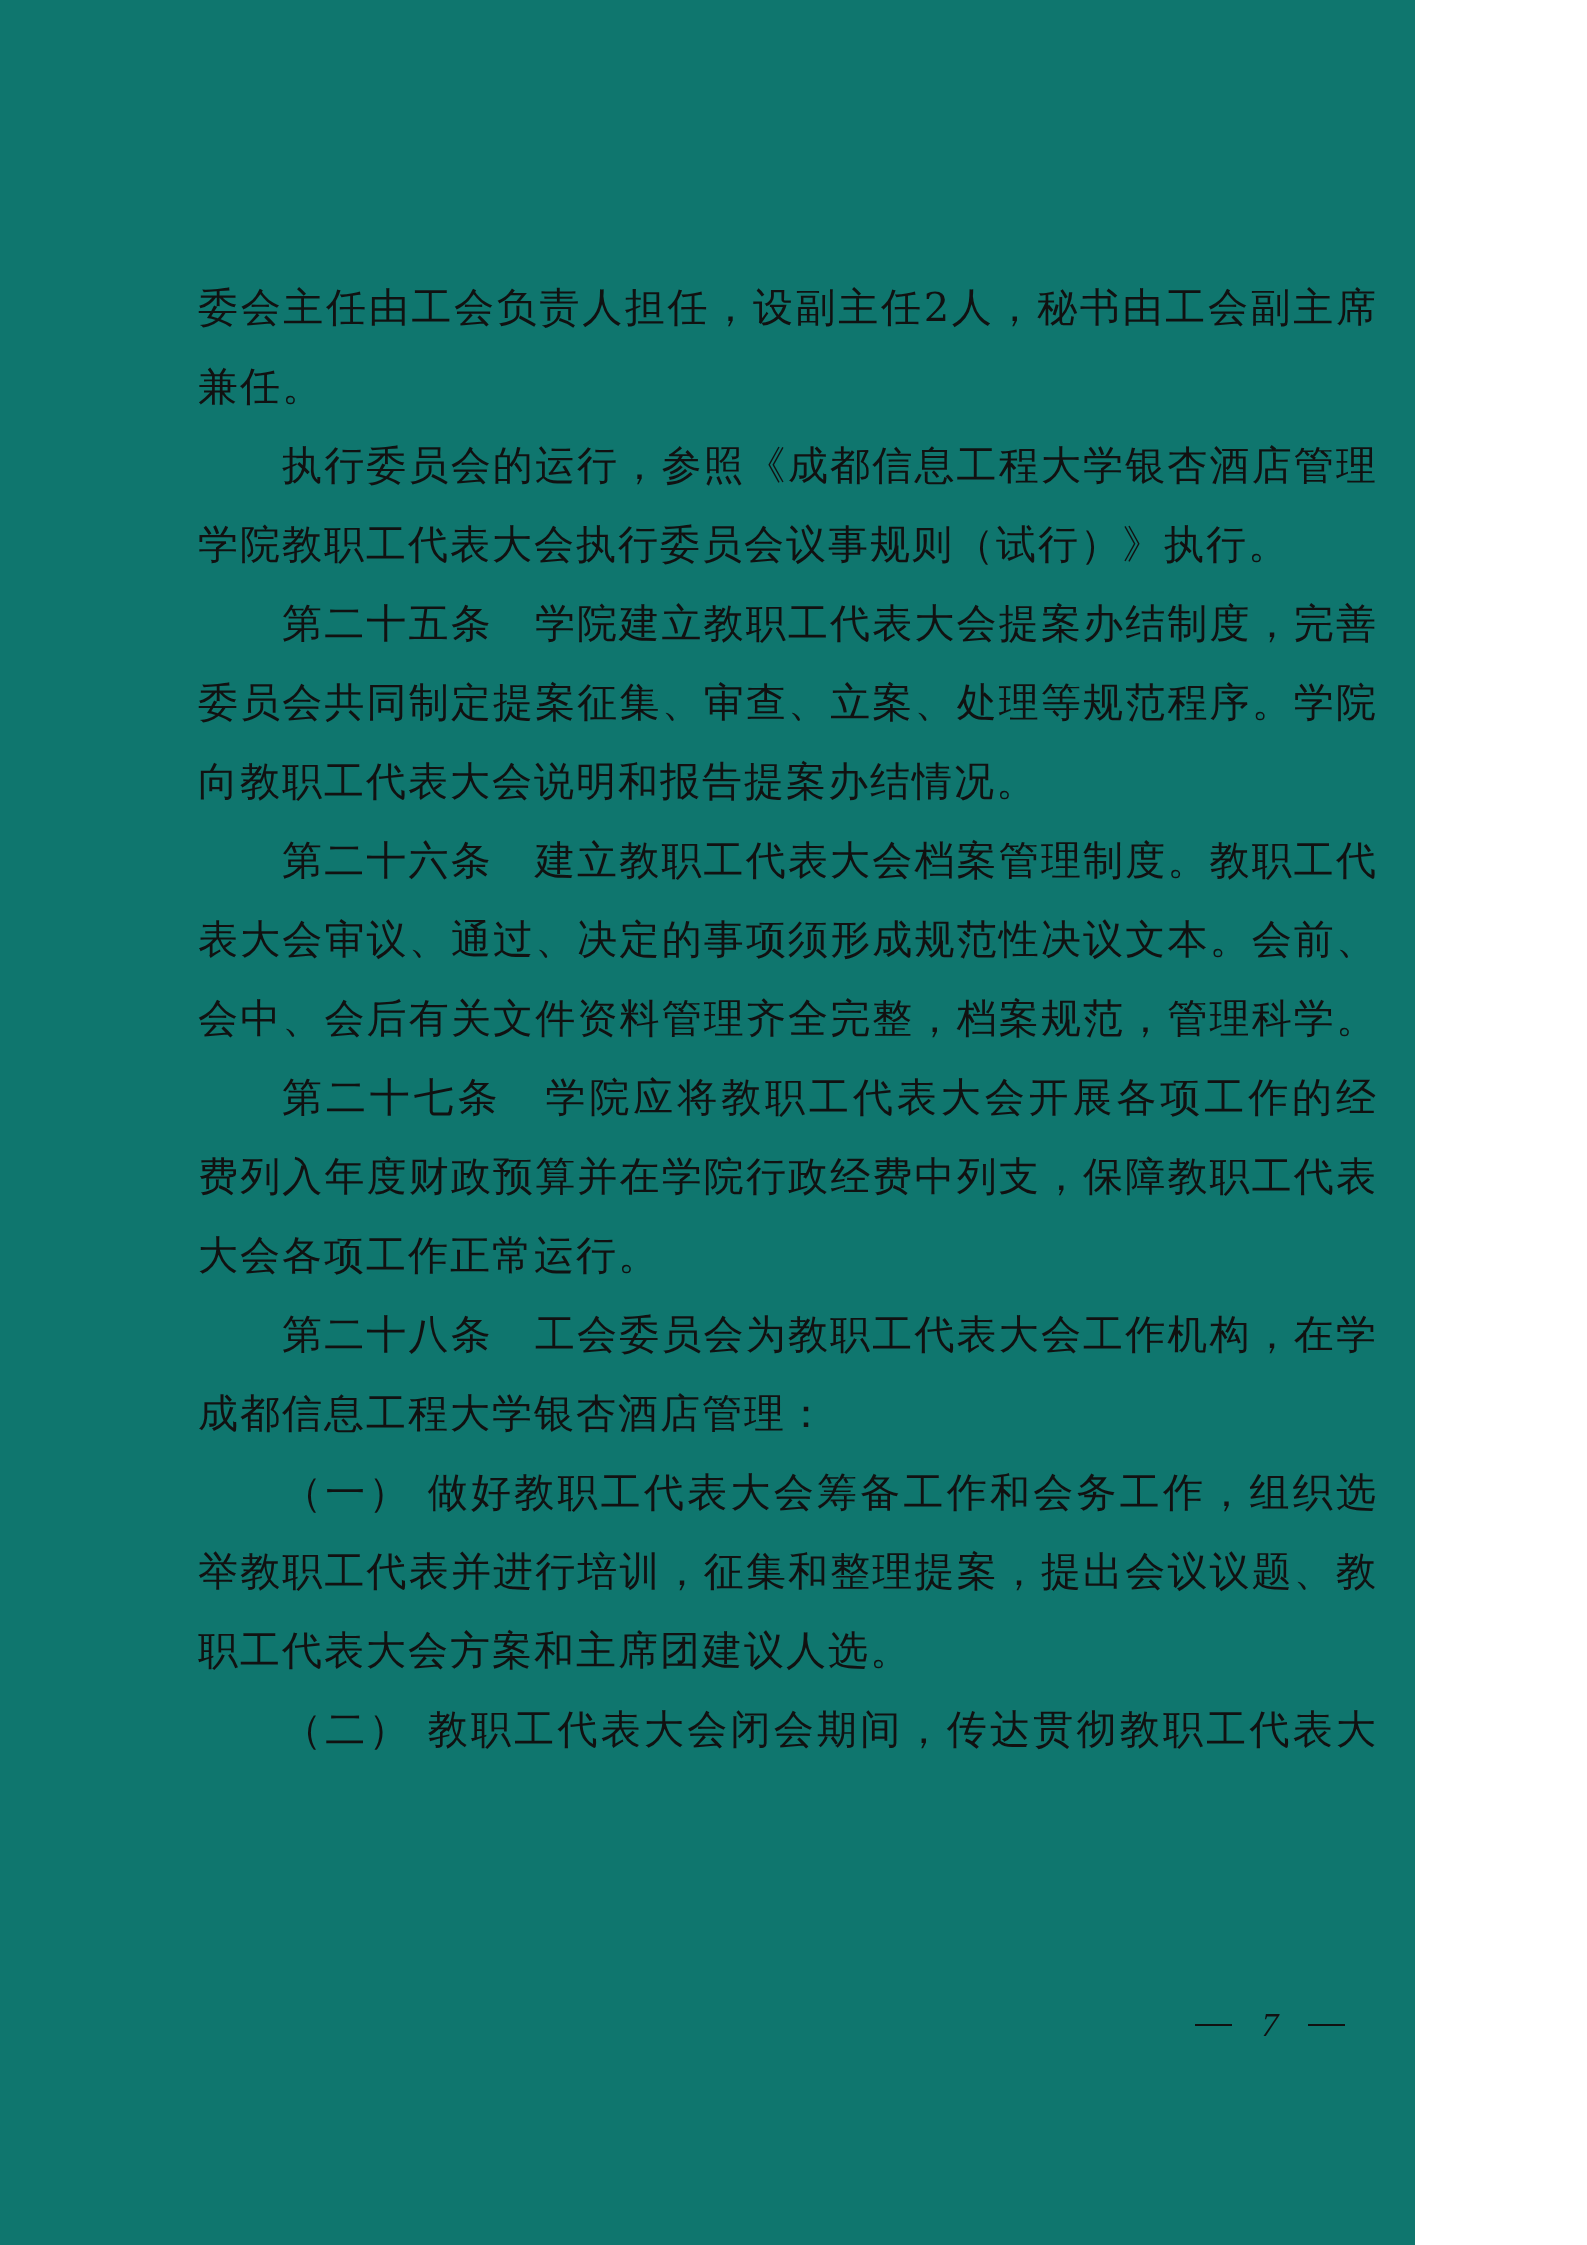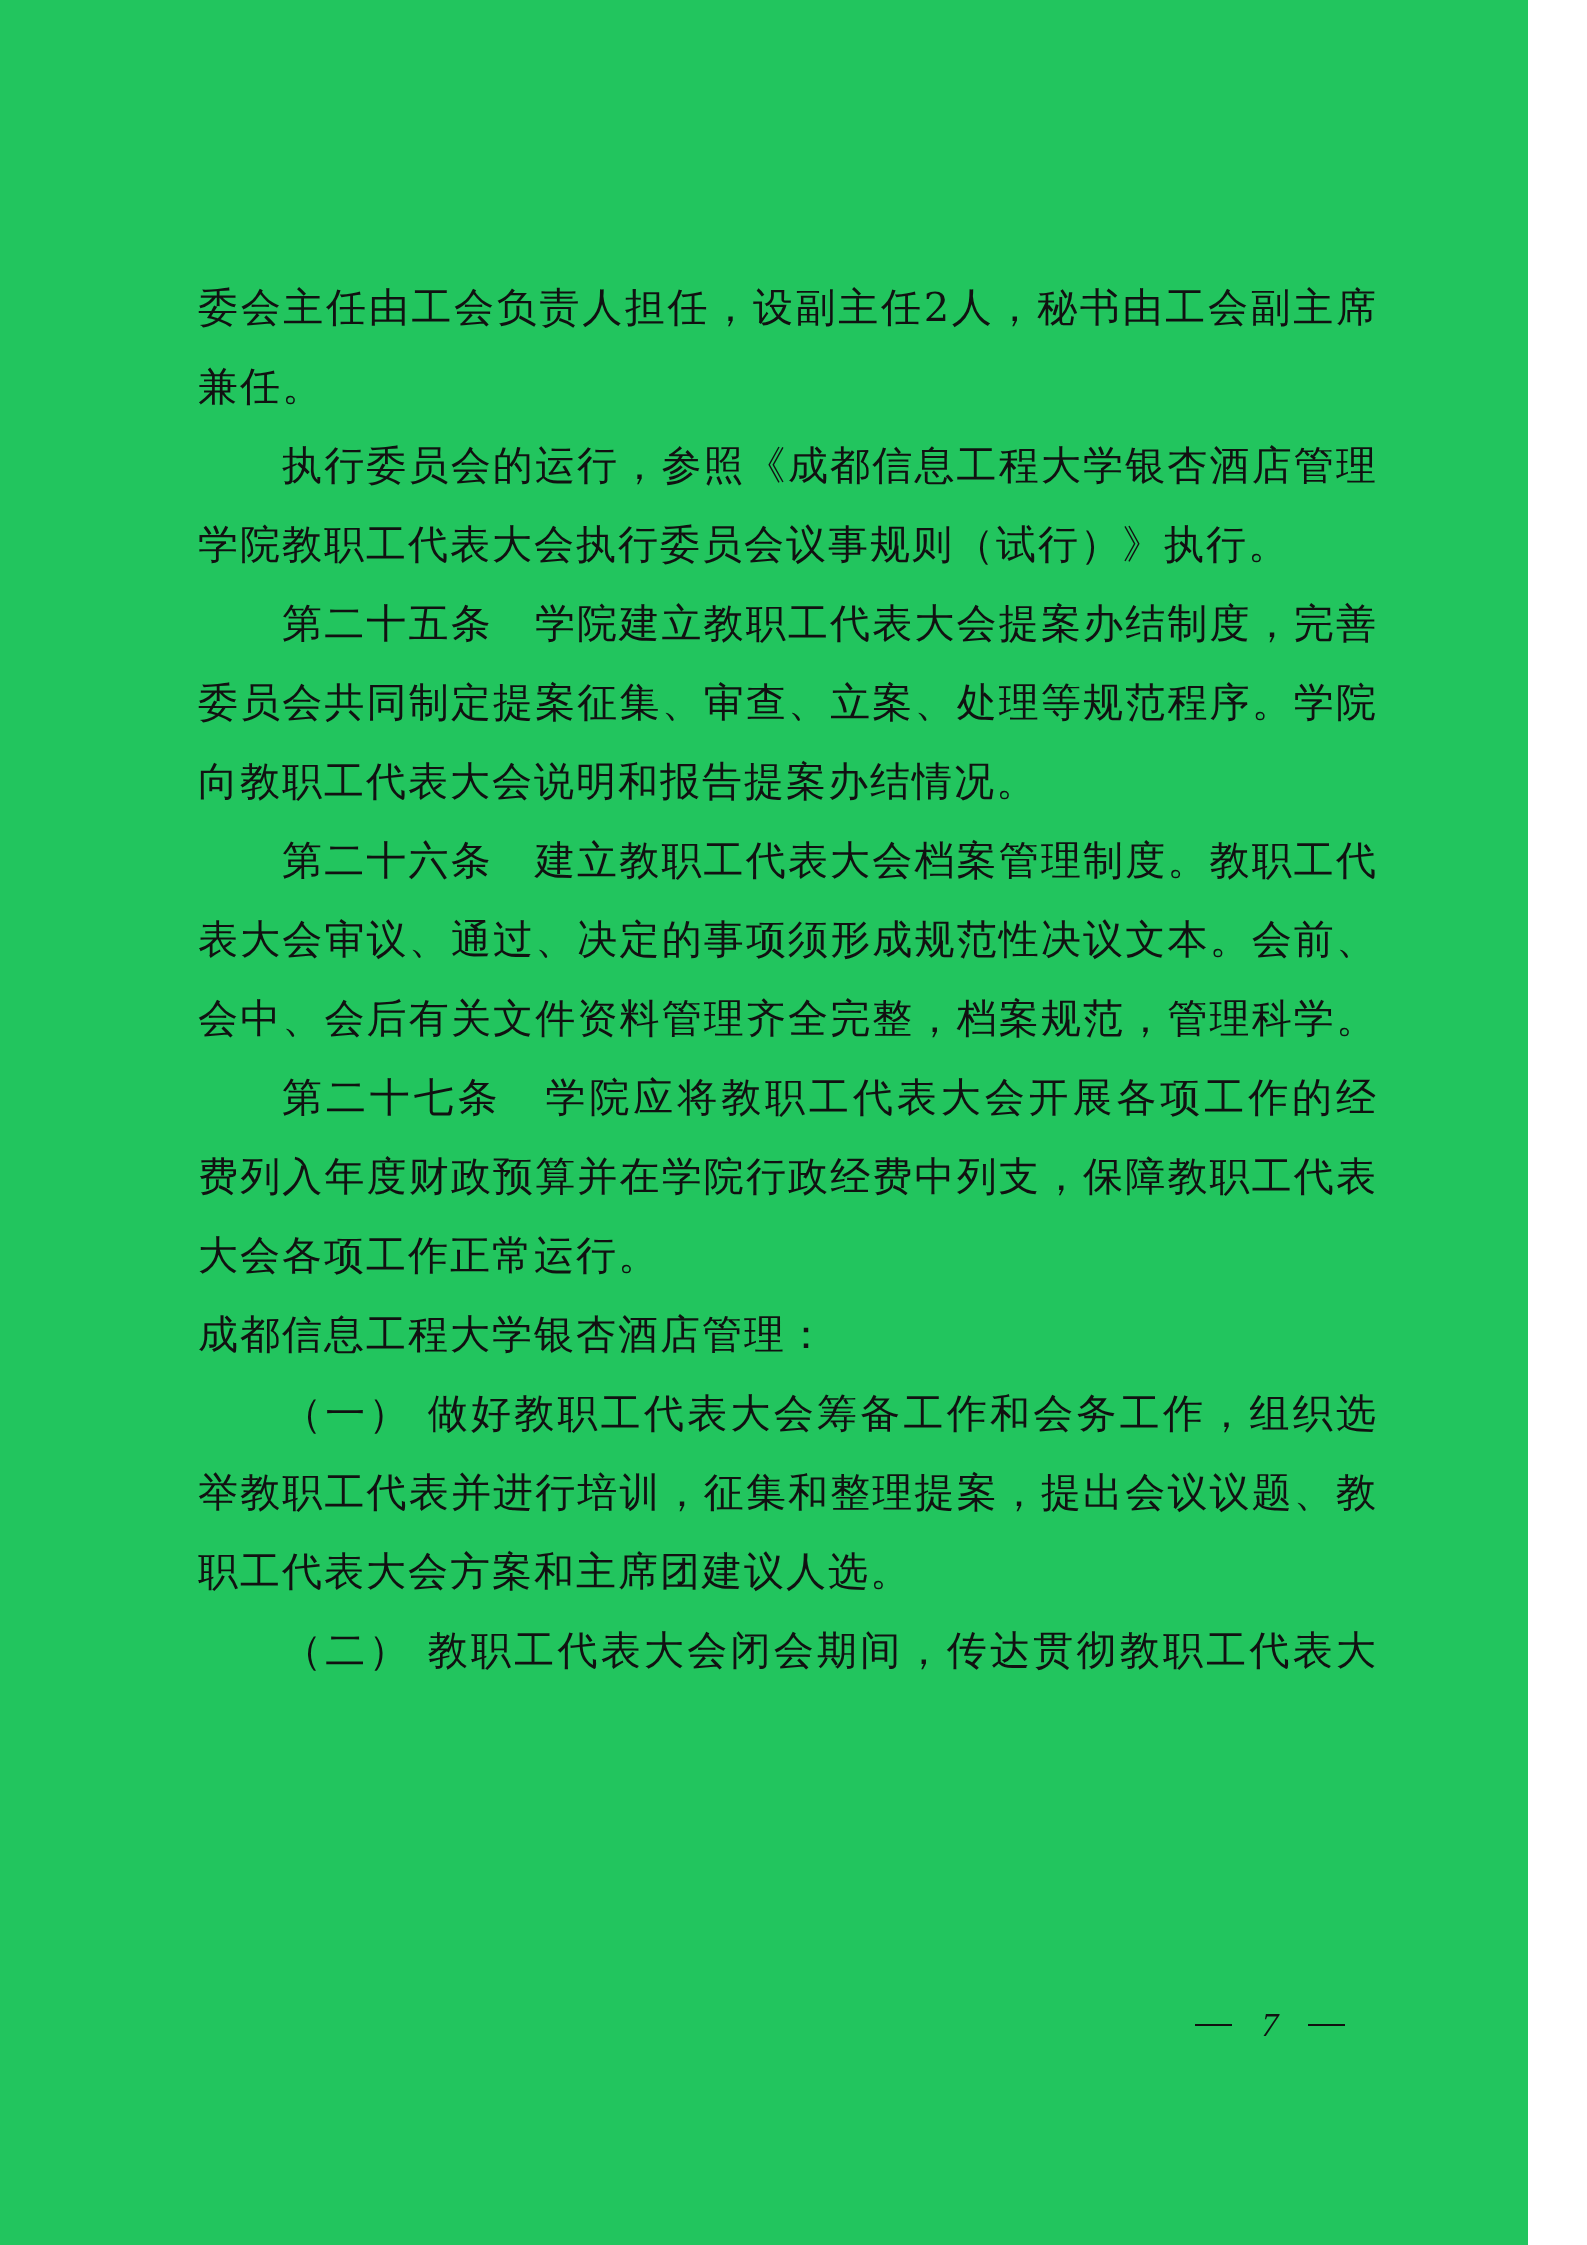--- a/index.html
+++ b/index.html
@@ -11,23 +11,23 @@
     width: 1587px;
     height: 2245px;
     position: relative;
     overflow: hidden;
     font-family: "DejaVu Serif", "Liberation Serif", serif;
     color: #111111;
   }
   .page {
     position: absolute;
     left: 0; top: 0;
-    width: 1528px;
+    width: 1415px;
     height: 2245px;
-    background: #22c55e;
+    background: #0f766e;
   }
   .body-text {
     position: absolute;
     left: 198px;
     top: 268px;
     width: 1180px;
   }
   .line {
     height: 79px;
     line-height: 79px;
@@ -85,20 +85,21 @@
     <div class="line justify">委员会共同制定提案征集、审查、立案、处理等规范程序。学院</div>
     <div class="line">向教职工代表大会说明和报告提案办结情况。</div>
     <div class="line justify indent">第二十六条　建立教职工代表大会档案管理制度。教职工代</div>
     <div class="line justify">表大会审议、通过、决定的事项须形成规范性决议文本。会前、</div>
     <div class="line justify">会中、会后有关文件资料管理齐全完整，档案规范，管理科学。</div>
     <div class="line justify indent">第二十七条　学院应将教职工代表大会开展各项工作的经</div>
     <div class="line justify">费列入年度财政预算并在学院行政经费中列支，保障教职工代表</div>
     <div class="line">大会各项工作正常运行。</div>
 
 
+    <div class="line justify indent">第二十八条　工会委员会为教职工代表大会工作机构，在学</div>
     <div class="line">成都信息工程大学银杏酒店管理：</div>
     <div class="line justify indent">（一）  做好教职工代表大会筹备工作和会务工作，组织选</div>
     <div class="line justify">举教职工代表并进行培训，征集和整理提案，提出会议议题、教</div>
     <div class="line">职工代表大会方案和主席团建议人选。</div>
     <div class="line justify indent">（二）  教职工代表大会闭会期间，传达贯彻教职工代表大</div>
   </div>
 
   <div class="page-number">
     <span class="dash"></span>
     <span class="num">7</span>

